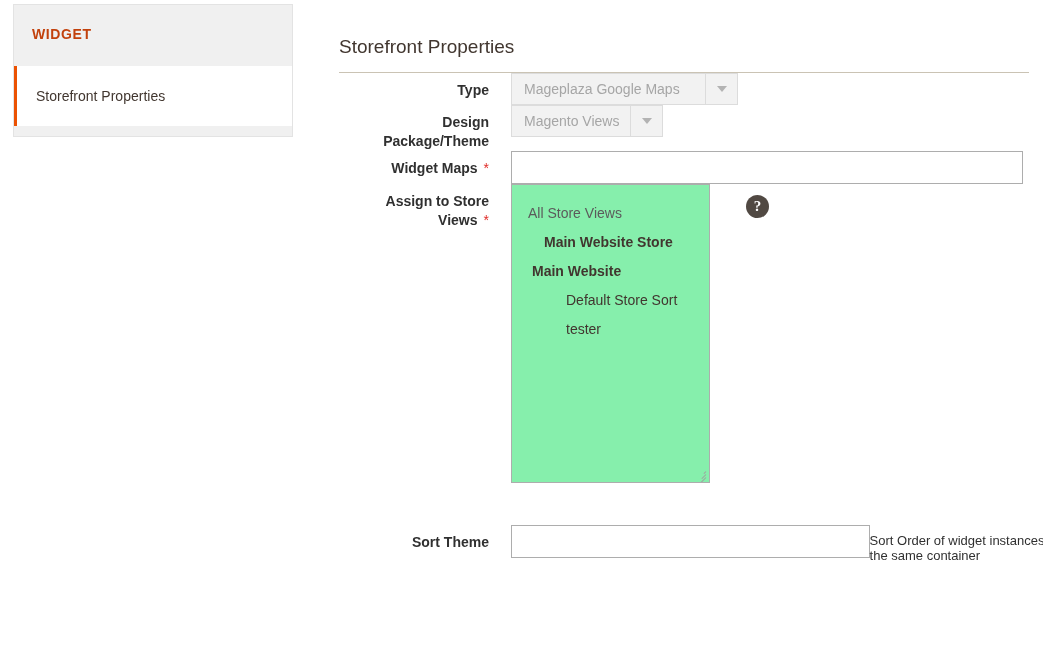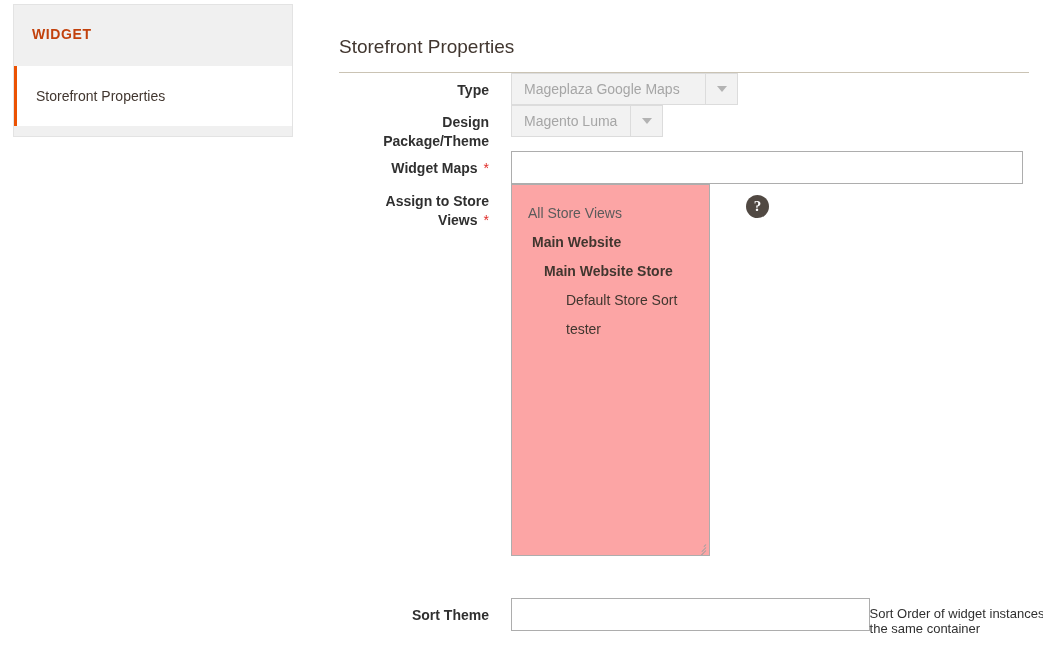--- a/index.html
+++ b/index.html
@@ -159,23 +159,23 @@
     font-family: "Liberation Sans", sans-serif;
     color: #333333;
     padding: 0 9px;
     outline: none;
   }
 
   
   .listbox {
     position: relative;
     width: 199px;
-    height: 372px;
+    height: 299px;
     border: 1px solid #adadad;
-    background: #fca5a5;
+    background: #86efac;
     padding: 14px 12px 0 0;
     overflow: hidden;
   }
   .listbox-option {
     font-size: 14px;
     line-height: 29px;
     color: #41362f;
     padding-left: 16px;
     white-space: nowrap;
     cursor: pointer;
@@ -263,21 +263,21 @@
         </div>
       </div>
     </div>
 
     <div class="field-row">
       <div class="field-label">
         <span>Design Package/Theme</span>
       </div>
       <div class="field-control">
         <div class="fake-select theme">
-          <span class="val">Magento Luma</span>
+          <span class="val">Magento Views</span>
           <span class="arrow-box">
             <span class="caret"></span>
           </span>
         </div>
       </div>
     </div>
 
     <div class="field-row">
       <div class="field-label">
         <span>Widget Maps</span><span class="req-star">*</span>
@@ -287,22 +287,22 @@
       </div>
     </div>
 
     <div class="field-row">
       <div class="field-label">
         <span>Assign to Store Views</span><span class="req-star">*</span>
       </div>
       <div class="field-control">
         <div class="listbox">
           <div class="listbox-option lvl0">All Store Views</div>
+          <div class="listbox-option lvl2">Main Website Store</div>
           <div class="listbox-option lvl1">Main Website</div>
-          <div class="listbox-option lvl2">Main Website Store</div>
           <div class="listbox-option lvl3">Default Store Sort</div>
           <div class="listbox-option lvl3">tester</div>
           <div class="resize-grip">
             <i class="g1"></i>
               <i class="g2"></i>
               <i class="g3"></i>
           </div>
         </div>
         <div class="help-icon">?</div>
       </div>

